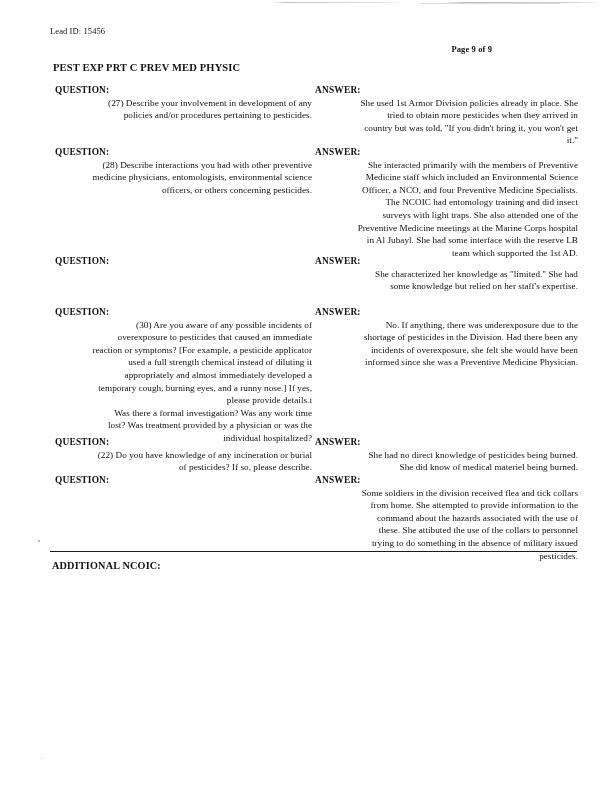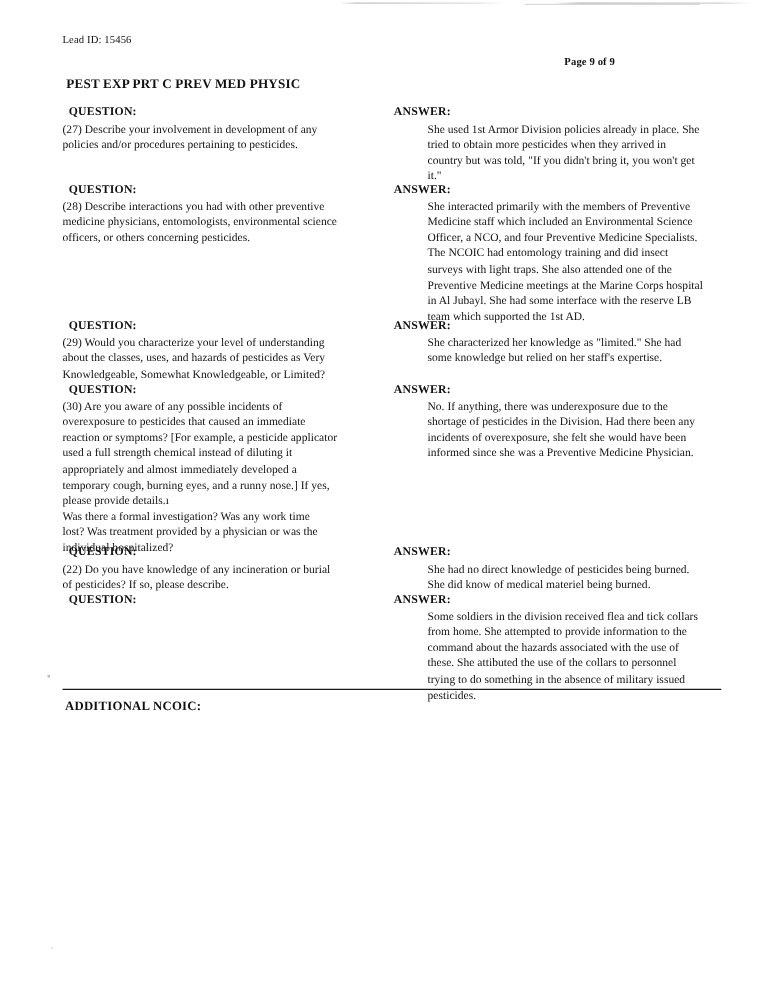--- a/index.html
+++ b/index.html
@@ -102,21 +102,21 @@
   .qa-label {
     font-size: 9.4px;
     font-weight: bold;
     letter-spacing: .2px;
     padding-left: 5px;
     line-height: 12.6px;
   }
   .qa-text {
     font-size: 9.2px;
     line-height: 12.6px;
-    text-align: left;
+    text-align: right;
     white-space: pre-line;
     letter-spacing: .03px;
   }
   .qa-text.ans { padding-left: 0; margin-left: 32px; }
 
   
   .rule {
     position: absolute;
     left: 50px;
     top: 551px;
@@ -169,23 +169,20 @@
 
       <div class="qa-block" style="top:62px">
         <div class="qa-label">QUESTION:</div>
         <div class="qa-text">(28)  Describe interactions you had with other preventive
 medicine physicians, entomologists, environmental science
 officers, or others concerning pesticides.</div>
       </div>
 
       <div class="qa-block" style="top:171px">
         <div class="qa-label">QUESTION:</div>
-        <div class="qa-text">(29)  Would you characterize your level of understanding
-about the classes, uses, and hazards of pesticides as Very
-Knowledgeable, Somewhat Knowledgeable, or Limited?</div>
       </div>
 
       <div class="qa-block" style="top:222px">
         <div class="qa-label">QUESTION:</div>
         <div class="qa-text">(30)  Are you aware of any possible incidents of
 overexposure to pesticides that caused an immediate
 reaction or symptoms?  [For example, a pesticide applicator
 used a full strength chemical instead of diluting it
 appropriately and almost immediately developed a
 temporary cough, burning eyes, and a runny nose.]  If yes,

